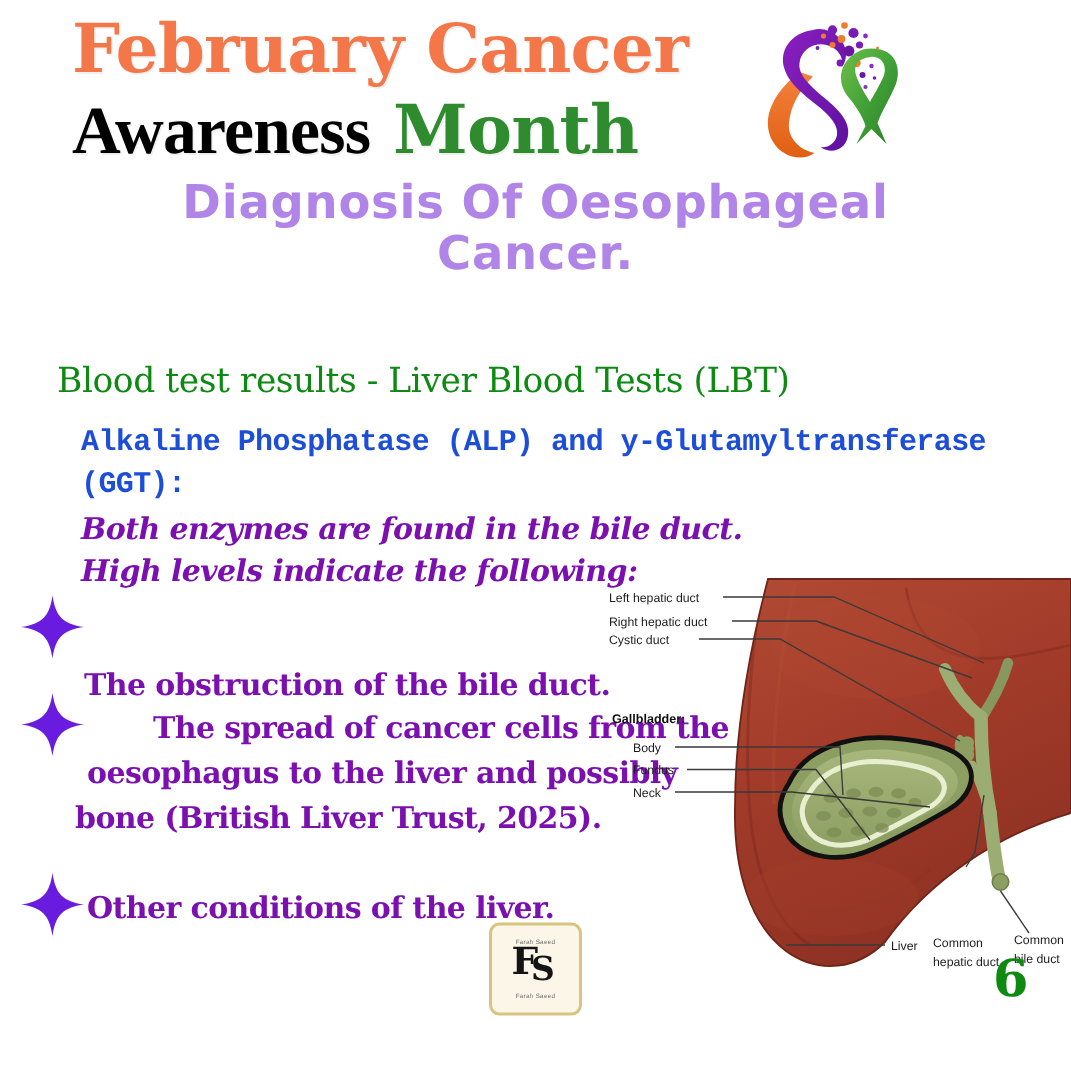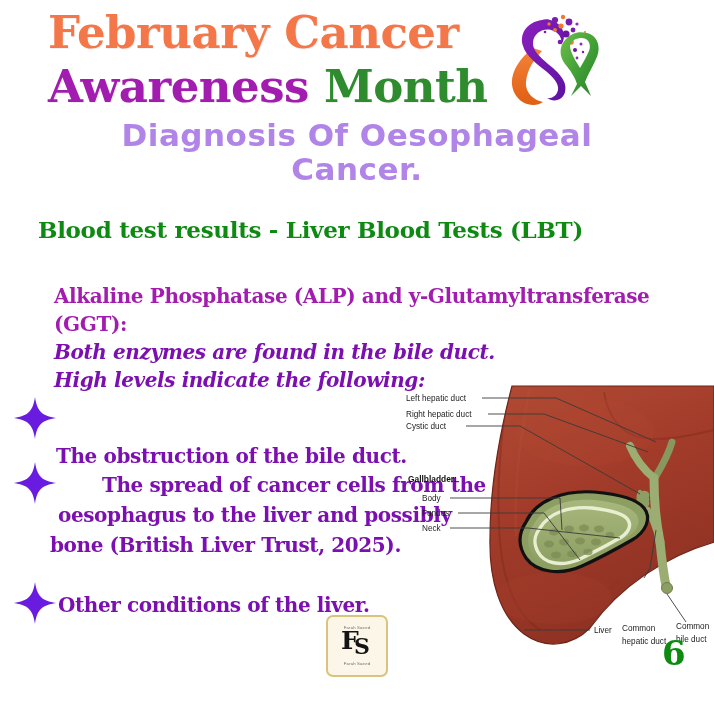--- a/index.html
+++ b/index.html
@@ -18,59 +18,59 @@
   .title-line{
     font-family:"DejaVu Serif", serif;
     font-weight:700;
     font-size:45px;
     line-height:54px;
     letter-spacing:-0.5px;
     white-space:nowrap;
     text-shadow:1px 1px 0 rgba(0,0,0,0.06);
   }
   .t-orange{color:#F4774A;}
-  .t-purple{color:#a21caf;}
+  .t-purple{color:#000000;font-family:Liberation Serif, serif;}
   .t-green{color:#2E8B2E;}
 
   .ribbon-logo{position:absolute;left:497px;top:4px;width:104px;height:112px;}
 
   
   .subtitle{
     position:absolute;left:0;top:118px;width:714px;
     text-align:center;
     font-family:"DejaVu Sans", sans-serif;
     font-weight:700;
     color:#B184E8;
     font-size:31px;
     line-height:34px;
     letter-spacing:0.5px;
   }
   .subtitle .l2{font-size:31px;}
 
   
   .lbt-heading{
-    position:absolute;left:38px;top:216px;
-    font-family:"DejaVu Serif", serif;
-    font-weight:700;
+    position:absolute;left:38px;top:241px;
+    font-family:"DejaVu Serif", serif;
+    font-weight:400;
     font-size:23px;
     color:#0E8A13;
     letter-spacing:-0.3px;
     white-space:nowrap;
   }
 
   
   .body-block{position:absolute;left:54px;top:282px;width:600px;}
   .bodytext{
     font-family:"DejaVu Serif", serif;
     font-weight:700;
     font-size:20px;
     line-height:28px;
     letter-spacing:-0.4px;
   }
-  .green-body{color:#a21caf;}
+  .green-body{color:#1d4ed8;font-family:Liberation Mono, monospace;}
   .purple-body{color:#7B0FB0;font-style:italic;}
 
   .line{white-space:nowrap;}
 
   
   .bullet-row{position:absolute;display:flex;align-items:flex-start;}
   .star{
     flex:0 0 auto;
     width:46px;height:46px;
     margin-left:-44px;

